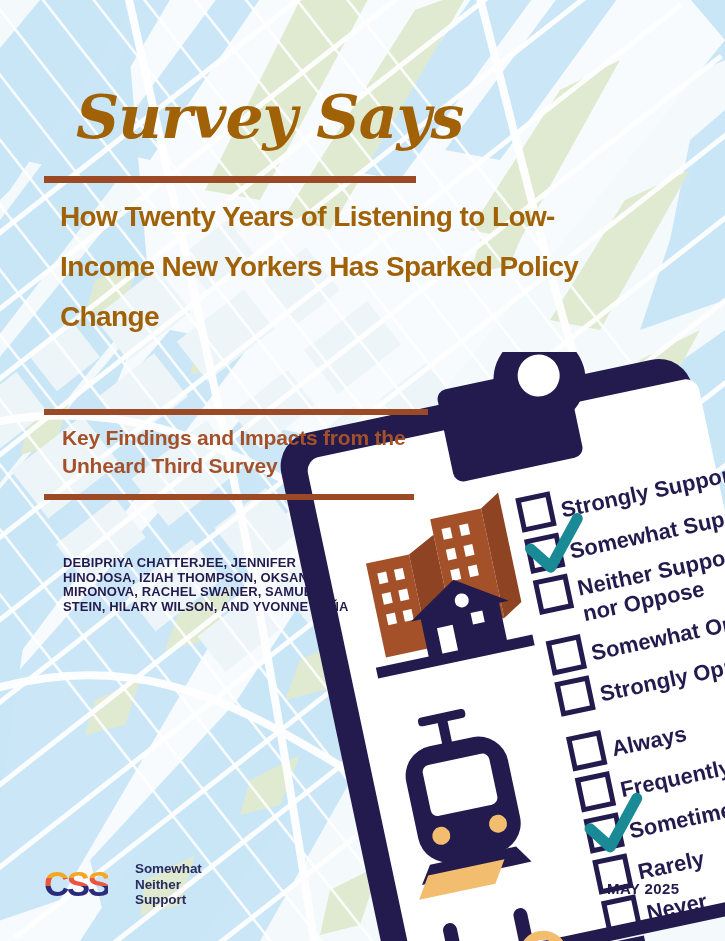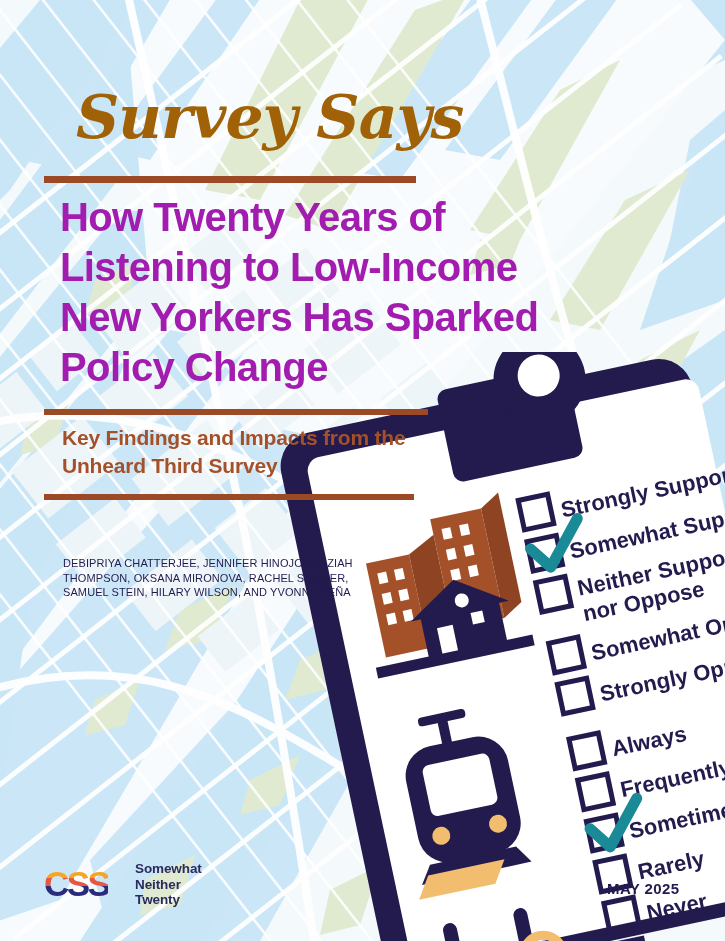--- a/index.html
+++ b/index.html
@@ -27,35 +27,35 @@
     font-family:"DejaVu Serif", serif;
     font-weight:bold;font-style:italic;
     font-size:60px;line-height:78px;
     color:#a16207;letter-spacing:-1px;
     white-space:nowrap;
   }
 
   .subtitle{
     position:absolute;left:60px;top:192px;width:540px;
     font-family:"Liberation Sans", sans-serif;
-    font-weight:bold;font-size:40px;line-height:50px;
-    color:#a21caf;letter-spacing:-0.6px;
+    font-weight:bold;font-size:28px;line-height:50px;
+    color:#a16207;letter-spacing:-0.6px;
   }
 
   .kicker{
     position:absolute;left:62px;top:424px;width:400px;
     font-family:Liberation Sans, sans-serif;
     font-weight:bold;font-size:21px;line-height:28px;
     color:#a4512a;letter-spacing:-0.2px;
   }
 
   .authors{
     position:absolute;left:63px;top:556px;width:300px;
     font-family:"Liberation Sans", sans-serif;
-    font-weight:normal;font-size:11px;line-height:14.6px;
+    font-weight:bold;font-size:13px;line-height:14.6px;
     color:#231b4e;letter-spacing:0.1px;
   }
 
   .date{
     position:absolute;left:607px;top:880px;
     font-family:"Liberation Sans", sans-serif;
     font-weight:bold;font-size:15px;letter-spacing:0.4px;
     color:#231b4e;
   }
 
@@ -365,18 +365,18 @@
             <stop offset="56%" stop-color="#e8573f"></stop>
             <stop offset="56%" stop-color="#2b2b7c"></stop>
             <stop offset="100%" stop-color="#2b2b7c"></stop>
           </linearGradient>
         </defs>
         <text x="0" y="64" font-family="Liberation Sans, sans-serif" font-size="70" font-weight="bold" fill="url(#cssband)" letter-spacing="-5">CSS</text>
       </svg>
       <div class="logo-words">
         <div>Somewhat</div>
         <div>Neither</div>
-        <div>Twenty</div>
+        <div>Support</div>
       </div>
     </div>
 
   </div>
 </div>
 
 </body></html>

